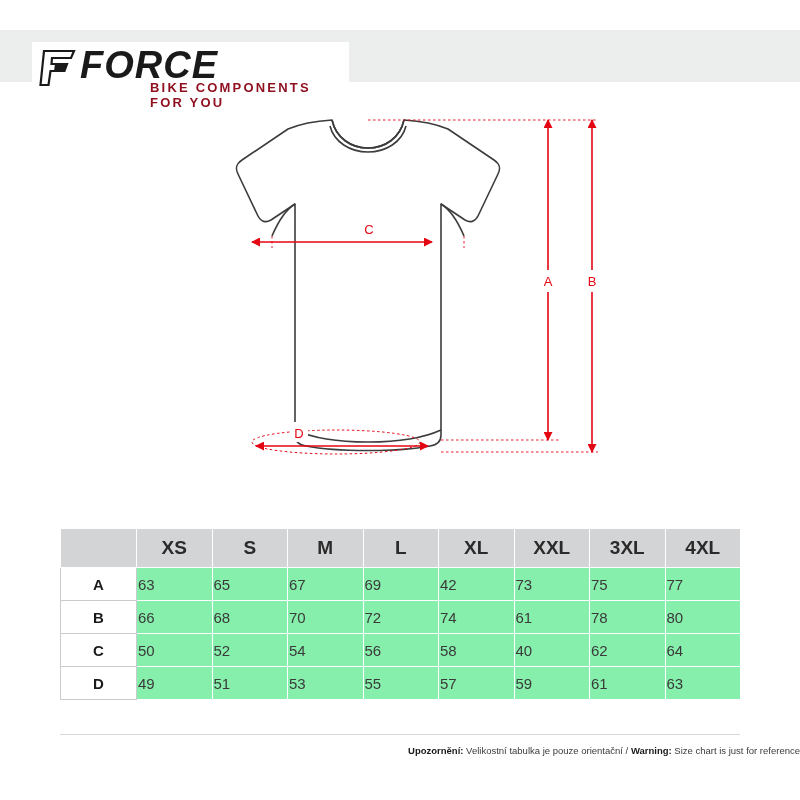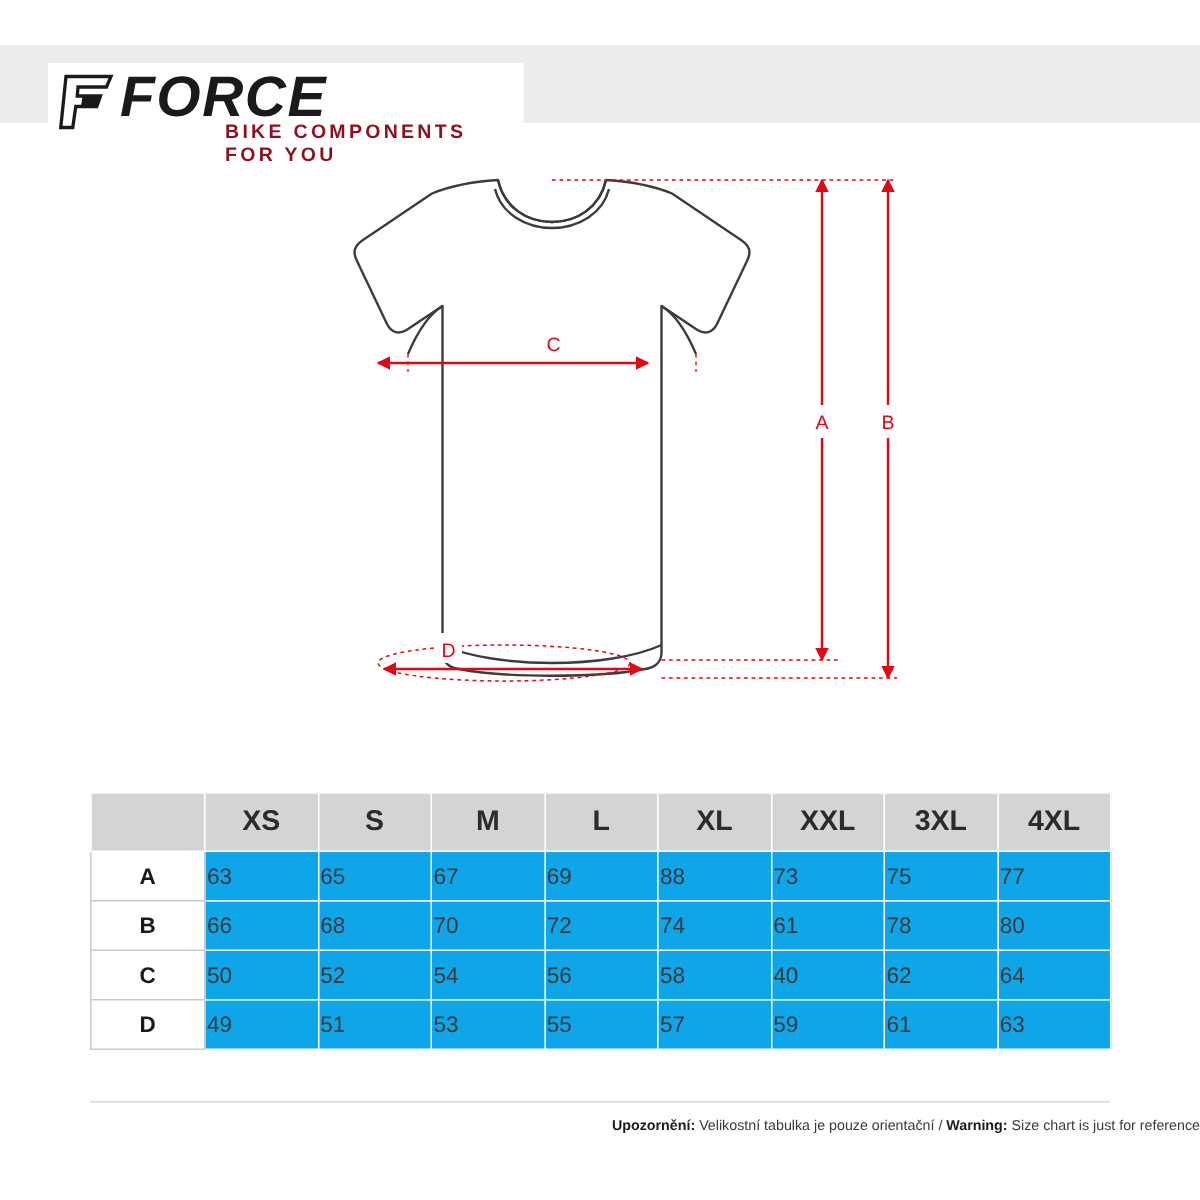--- a/index.html
+++ b/index.html
@@ -116,21 +116,21 @@
   }
   table.size-chart tbody th.rowlabel {
     background: #ffffff;
     color: #1a1a1a;
     font-size: 15px;
     font-weight: bold;
     height: 30px;
     border: 1px solid #c9cacc;
   }
   table.size-chart tbody td {
-    background: #0ea5e9;
+    background: #86efac;
     color: #3a3a3a;
     font-size: 15px;
     height: 30px;
     border: 1px solid #ffffff;
   }
   col.c-label { width: 76px; }
   col.c-size { width: 75.5px; }
 
   
   .footer-rule {
@@ -273,21 +273,21 @@
         <th>4XL</th>
       </tr>
     </thead>
     <tbody>
       <tr>
         <th class="rowlabel">A</th>
         <td>63</td>
         <td>65</td>
         <td>67</td>
         <td>69</td>
-        <td>88</td>
+        <td>42</td>
         <td>73</td>
         <td>75</td>
         <td>77</td>
       </tr>
       <tr>
         <th class="rowlabel">B</th>
         <td>66</td>
         <td>68</td>
         <td>70</td>
         <td>72</td>

